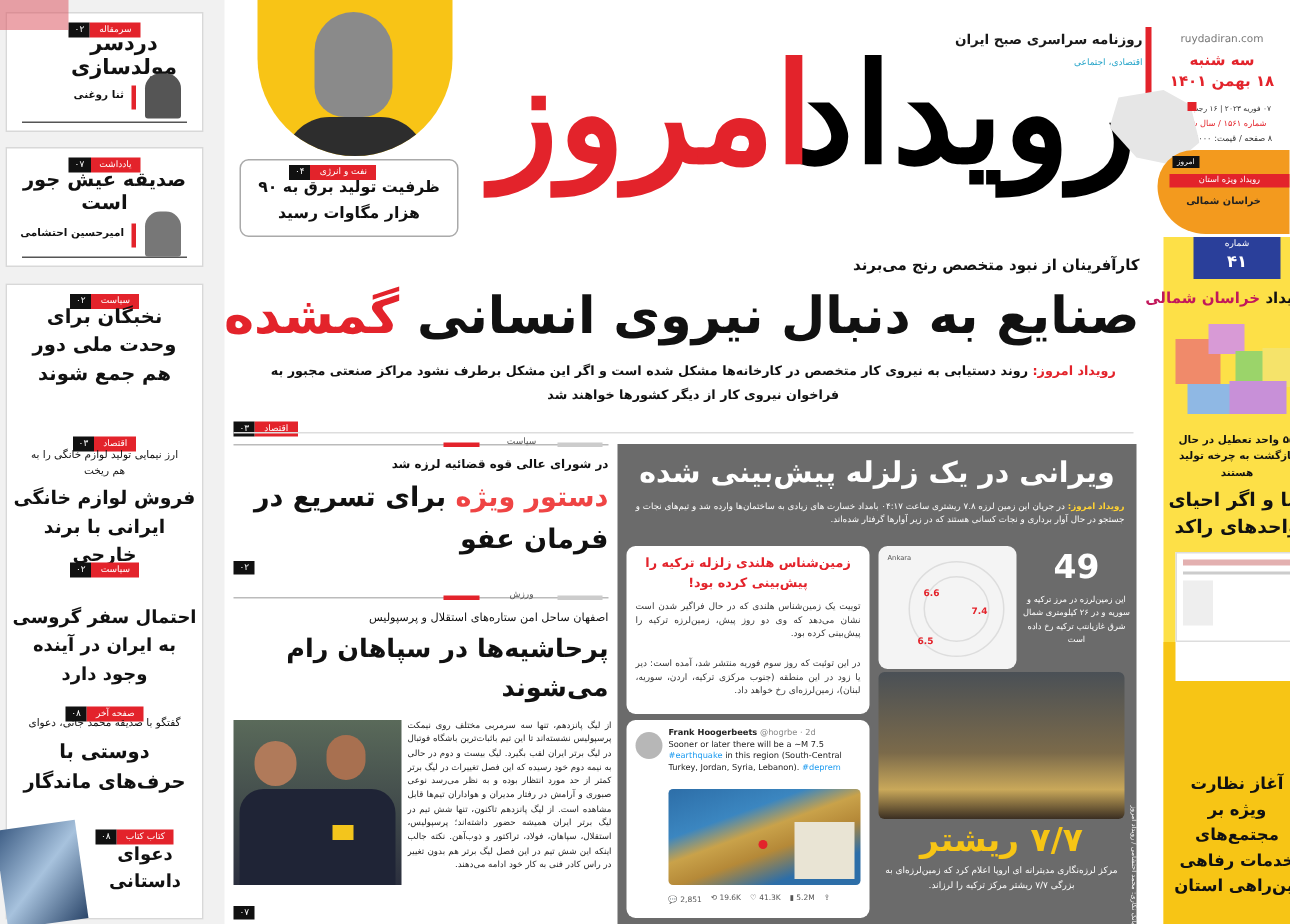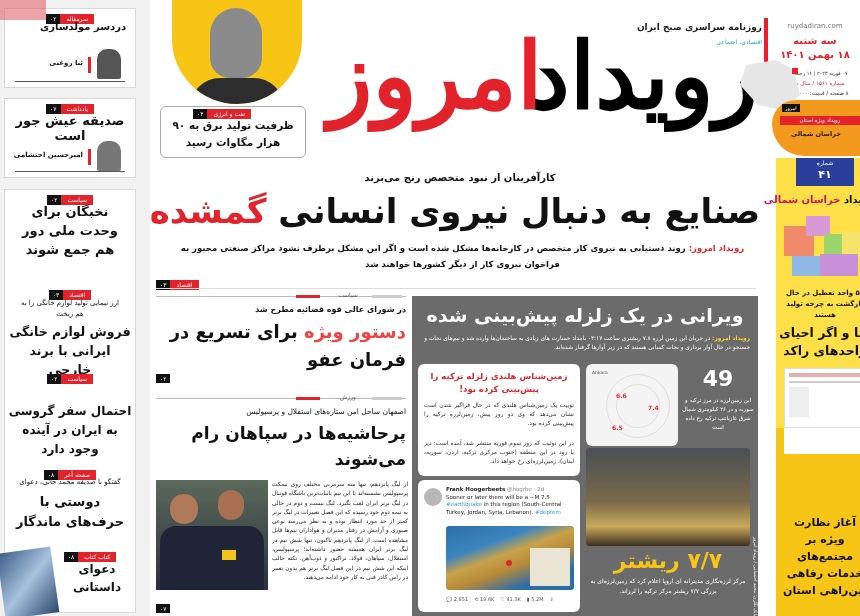--- a/index.html
+++ b/index.html
@@ -42,21 +42,21 @@
 
 <div class="abs left-col">
 
   <div class="lbox" style="top:8px;height:80px;">
     <div class="tagwrap" style="top:-3px;">
       <span class="tag">
           <span class="sec">سرمقاله</span>
           <span class="num">۰۲</span>
         </span>
     </div>
-    <div class="ltitle" style="position:absolute;top:12px;left:0;right:0;font-size:10px;padding-left:26px;">دردسر مولدسازی</div>
+    <div class="ltitle" style="position:absolute;top:12px;left:0;right:0;font-size:14px;padding-left:26px;">دردسر مولدسازی</div>
     <div class="avatar" style="right:14px;top:40px;"></div>
     <div class="redbar" style="right:44px;top:48px;"></div>
     <div class="author" style="right:52px;top:50px;">ثنا روغنی</div>
     <div class="uline" style="left:10px;right:10px;top:72px;"></div>
   </div>
 
   <div class="abs" style="left:0;top:0;width:46px;height:20px;background:rgba(220,90,100,0.55);"></div>
 
   <div class="lbox" style="top:98px;height:80px;">
     <div class="tagwrap" style="top:-3px;">
@@ -141,42 +141,42 @@
 <div class="abs" style="left:632px;top:38px;width:130px;text-align:right;font-size:6px;color:#22a3c8;">اقتصادی، اجتماعی</div>
 <div class="abs" style="left:764px;top:18px;width:4px;height:60px;background:#e3232b;"></div>
 
 <div class="abs" style="left:772px;top:22px;width:86px;text-align:center;font-size:7px;color:#777;direction:ltr;">ruydadiran.com</div>
 <div class="abs" style="left:772px;top:35px;width:86px;text-align:center;font-size:10px;color:#e3232b;font-weight:bold;">سه شنبه</div>
 <div class="abs" style="left:772px;top:49px;width:86px;text-align:center;font-size:10px;color:#e3232b;font-weight:bold;">۱۸ بهمن ۱۴۰۱</div>
 <div class="abs" style="left:772px;top:70px;width:86px;text-align:center;font-size:5px;color:#333;">۰۷ فوریه ۲۰۲۳ | ۱۶ رجب ۱۴۴۴</div>
 <div class="abs" style="left:772px;top:80px;width:86px;text-align:center;font-size:5.5px;color:#e3232b;">شماره ۱۵۶۱ / سال ششم</div>
 <div class="abs" style="left:772px;top:90px;width:86px;text-align:center;font-size:5.5px;color:#333;">۸ صفحه / قیمت: ۲۰۰۰ تومان</div>
 
-<div class="abs" style="left:160px;top:172px;width:600px;text-align:center;font-size:10px;font-weight:bold;">کارآفرینان از نبود متخصص رنج می‌برند</div>
+<div class="abs" style="left:160px;top:172px;width:600px;font-size:10px;font-weight:bold;">کارآفرینان از نبود متخصص رنج می‌برند</div>
 <div class="abs" style="left:160px;top:186px;width:600px;text-align:center;font-size:34px;font-weight:bold;line-height:50px;white-space:nowrap;">
   <span>صنایع به دنبال نیروی انسانی</span>
   <span style="color:#e3232b;">گمشده</span>
 </div>
 <div class="abs" style="left:170px;top:240px;width:585px;text-align:center;font-size:8.5px;font-weight:bold;line-height:16px;">
   <span style="color:#e3232b;">رویداد امروز:</span>
   <span>روند دستیابی به نیروی کار متخصص در کارخانه‌ها مشکل شده است و اگر این مشکل برطرف نشود مراکز صنعتی مجبور به فراخوان نیروی کار از دیگر کشورها خواهند شد</span>
 </div>
 <div class="abs" style="left:156px;top:272px;">
   <span class="tag">
       <span class="sec">اقتصاد</span>
       <span class="num">۰۳</span>
     </span>
 </div>
 <div class="sep-line" style="left:156px;top:288px;width:600px;background:#ddd;"></div>
 
 <div class="sep-line" style="left:156px;top:296px;width:250px;"></div>
 <div class="sep-red" style="left:296px;top:295px;width:24px;"></div>
 <div class="sep-gray" style="left:372px;top:295px;width:30px;"></div>
 <div class="abs" style="left:328px;top:291px;width:40px;text-align:center;font-size:6px;color:#555;">سیاست</div>
-<div class="abs" style="left:156px;top:305px;width:250px;text-align:right;font-size:8px;font-weight:bold;">در شورای عالی قوه قضائیه مطرح شد</div>
+<div class="abs" style="left:156px;top:305px;width:250px;text-align:right;font-size:8px;font-weight:bold;">در شورای عالی قوه قضائیه لرزه شد</div>
 <div class="abs" style="left:156px;top:318px;width:250px;text-align:right;font-size:18px;font-weight:bold;line-height:28px;">
   <span style="color:#ef4444;">دستور ویژه</span>
   <span>برای تسریع در فرمان عفو</span>
 </div>
 <div class="abs" style="left:156px;top:374px;height:9px;padding:0 4px;background:#111;color:#fff;font-size:6px;line-height:9px;">۰۲</div>
 
 <div class="sep-line" style="left:156px;top:398px;width:250px;"></div>
 <div class="sep-red" style="left:296px;top:397px;width:24px;"></div>
 <div class="sep-gray" style="left:372px;top:397px;width:30px;"></div>
 <div class="abs" style="left:328px;top:393px;width:40px;text-align:center;font-size:6px;color:#555;">ورزش</div>

